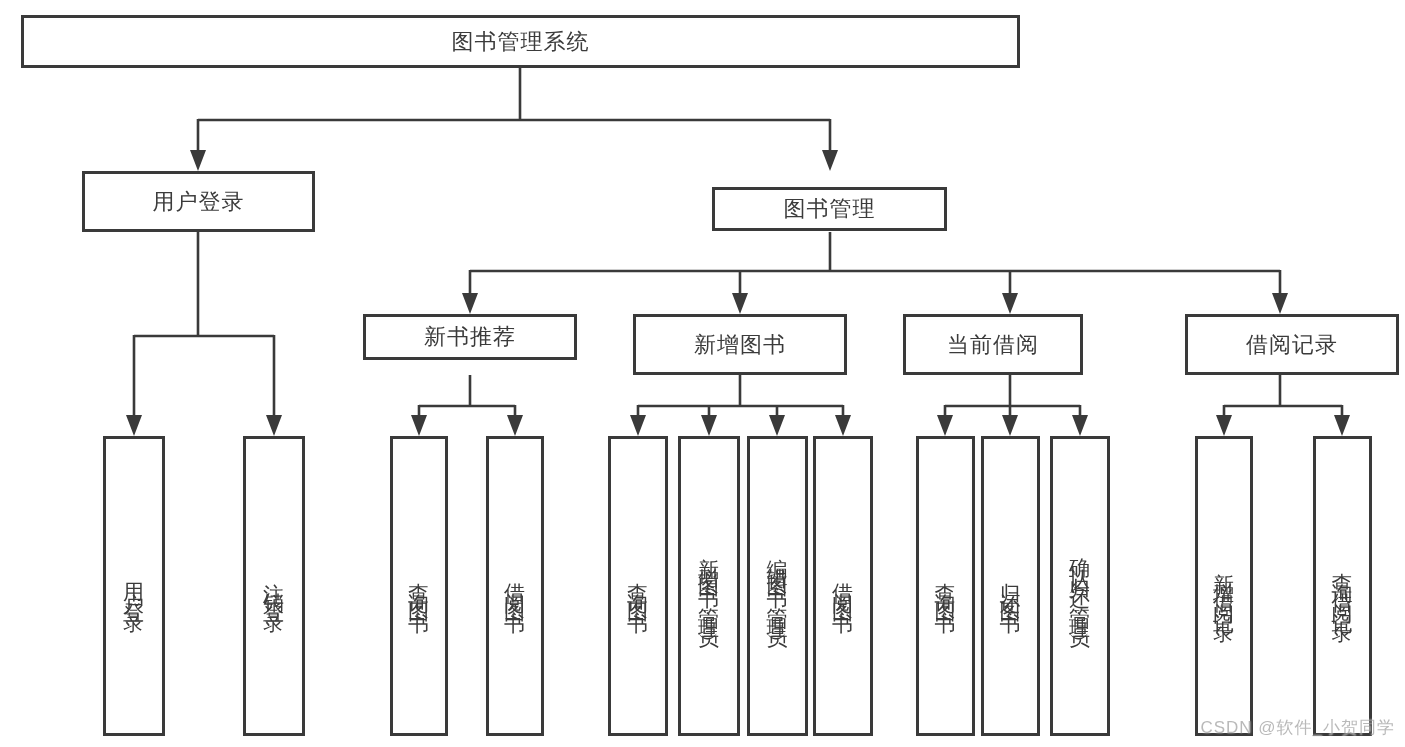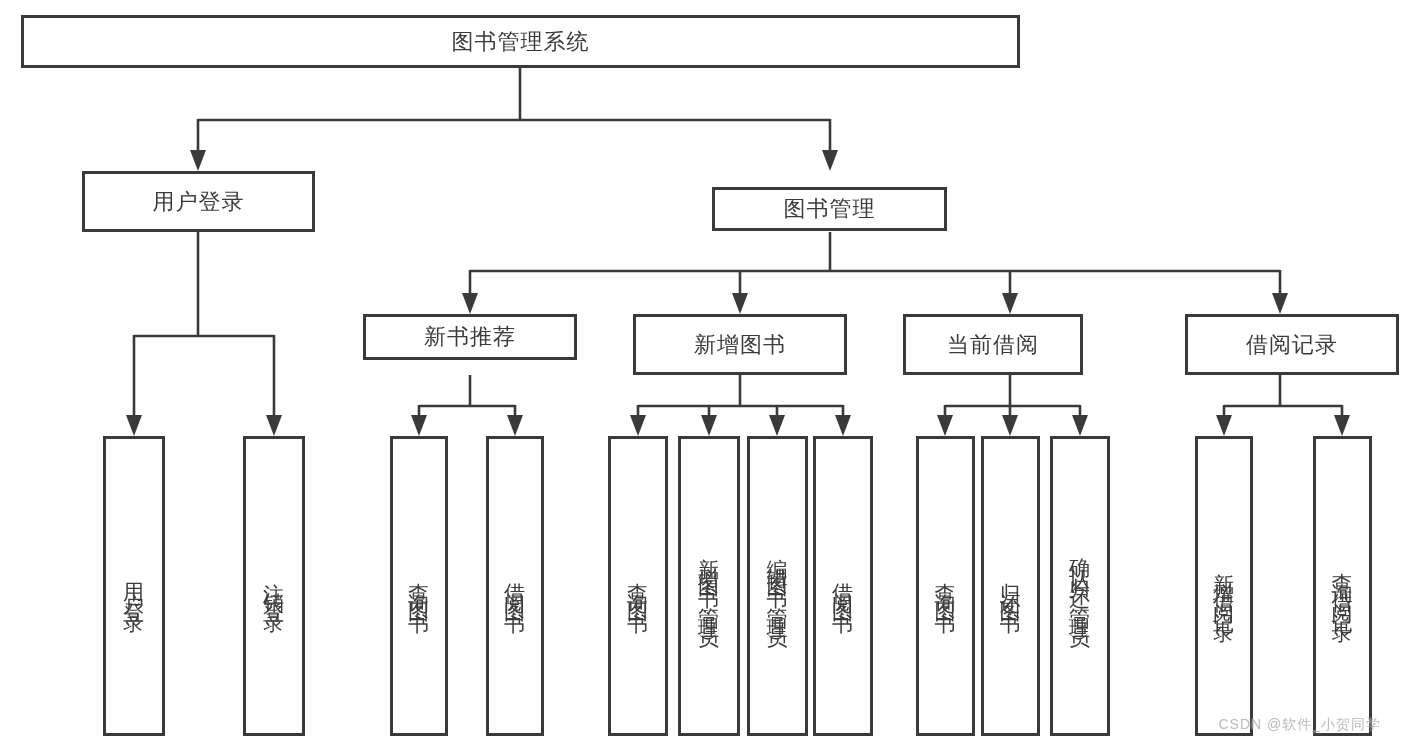--- a/index.html
+++ b/index.html
@@ -12,22 +12,22 @@
     position:absolute;box-sizing:border-box;
     border:3px solid #3a3a3a;background:#ffffff;color:#3b3b3b;
     display:flex;align-items:center;justify-content:center;
   }
   .h{font-size:22px;letter-spacing:1px;white-space:nowrap;}
   .v{
     writing-mode:vertical-rl;text-orientation:mixed;
     font-size:21px;letter-spacing:10px;line-height:1;
   }
   .watermark{
-    position:absolute;top:716px;right:24px;
-    font-size:14px;letter-spacing:1px;white-space:nowrap;
+    position:absolute;top:716px;right:10px;
+    font-size:17px;letter-spacing:1px;white-space:nowrap;
     color:rgba(128,128,128,0.55);text-shadow:0 0 2px #ffffff;
     z-index:5;
   }
 </style>
 </head>
 <body>
 
 <div class="canvas">
 
   <svg class="wires" width="1405" height="747" viewBox="0 0 1405 747" aria-hidden="true">

